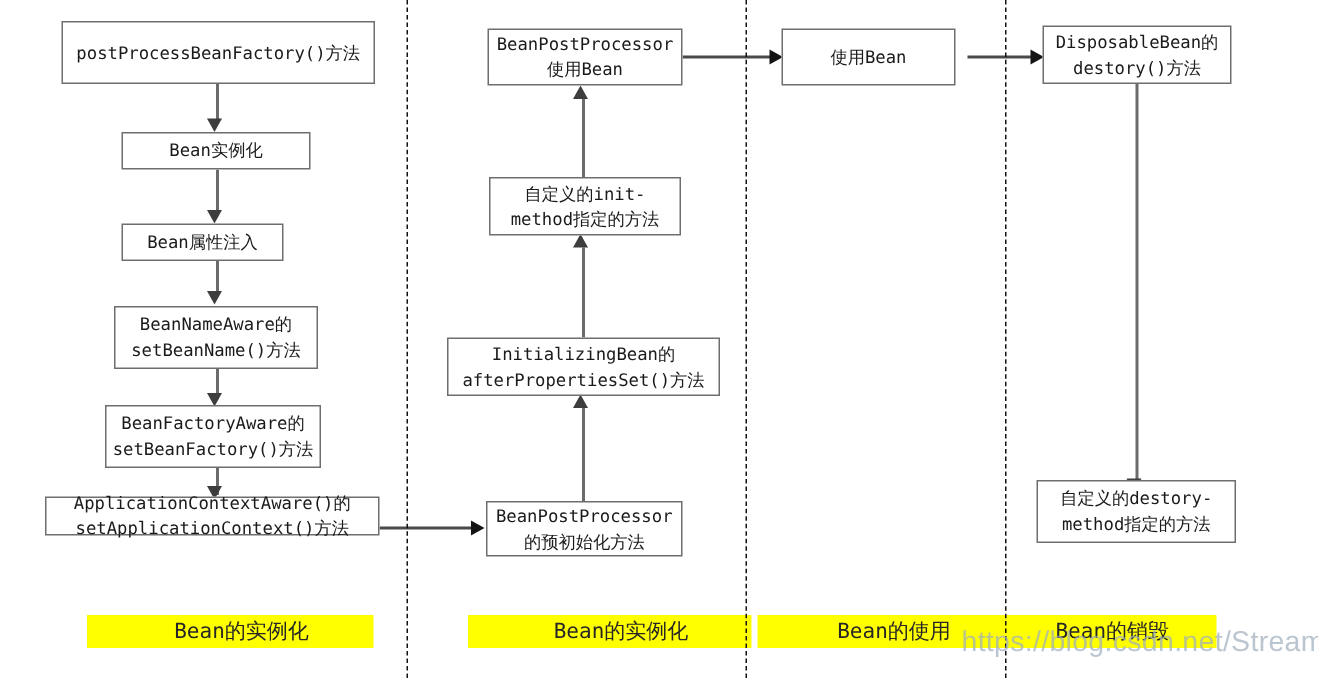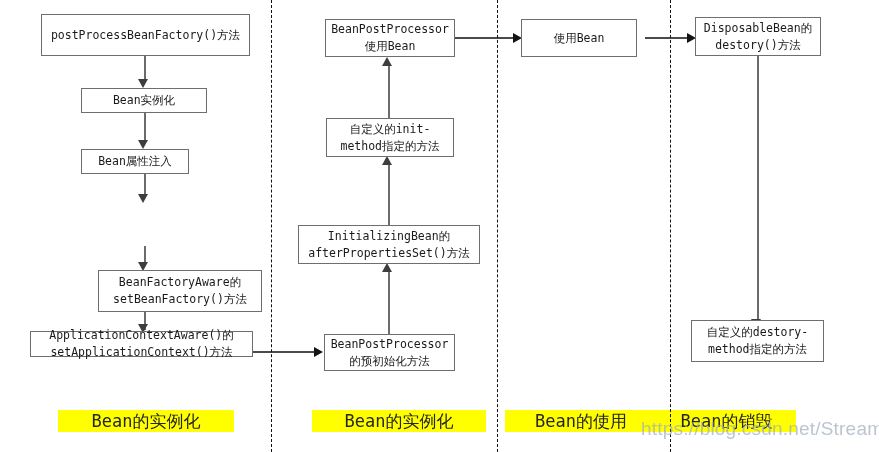--- a/index.html
+++ b/index.html
@@ -84,24 +84,25 @@
   }
 
   
   .phase{
     position:absolute;
     background:#ffff00;
     color:#262626;
     display:flex;
     align-items:center;
     justify-content:center;
-    font-size:17px;
+    font-size:14px;
     line-height:14px;
     white-space:nowrap;
     z-index:3;
+    padding-left:15px;
   }
 
   
   .watermark{
     position:absolute;
     left:641px;
     top:418px;
     font-family:"Liberation Sans",sans-serif;
     font-size:19px;
     color:rgba(160,175,190,0.72);
@@ -134,25 +135,29 @@
   <div class="vline" style="left:144px;top:113px;height:27px;"></div>
   <div class="arrow-down" style="left:138px;top:140px;"></div>
 
   <div class="node" style="left:81px;top:149px;width:108px;height:25px;">
     <span class="ln">Bean属性注入</span>
   </div>
 
   <div class="vline" style="left:144px;top:174px;height:22px;"></div>
   <div class="arrow-down" style="left:138px;top:194px;"></div>
 
+  <div class="node" style="left:76px;top:204px;width:136px;height:42px;">
+    <span class="ln">BeanNameAware的</span>
+    <span class="ln">setBeanName()方法</span>
+  </div>
 
   <div class="vline" style="left:144px;top:246px;height:20px;"></div>
   <div class="arrow-down" style="left:138px;top:262px;"></div>
 
-  <div class="node" style="left:70px;top:270px;width:164px;height:42px;margin-left:28px;">
+  <div class="node" style="left:70px;top:270px;width:144px;height:42px;">
     <span class="ln">BeanFactoryAware的</span>
     <span class="ln">setBeanFactory()方法</span>
   </div>
 
   <div class="vline" style="left:144px;top:312px;height:18px;"></div>
   <div class="arrow-down" style="left:138px;top:324px;"></div>
 
   <div class="node" style="left:30px;top:331px;width:223px;height:26px;">
     <span class="ln">ApplicationContextAware()的</span>
     <span class="ln">setApplicationContext()方法</span>

